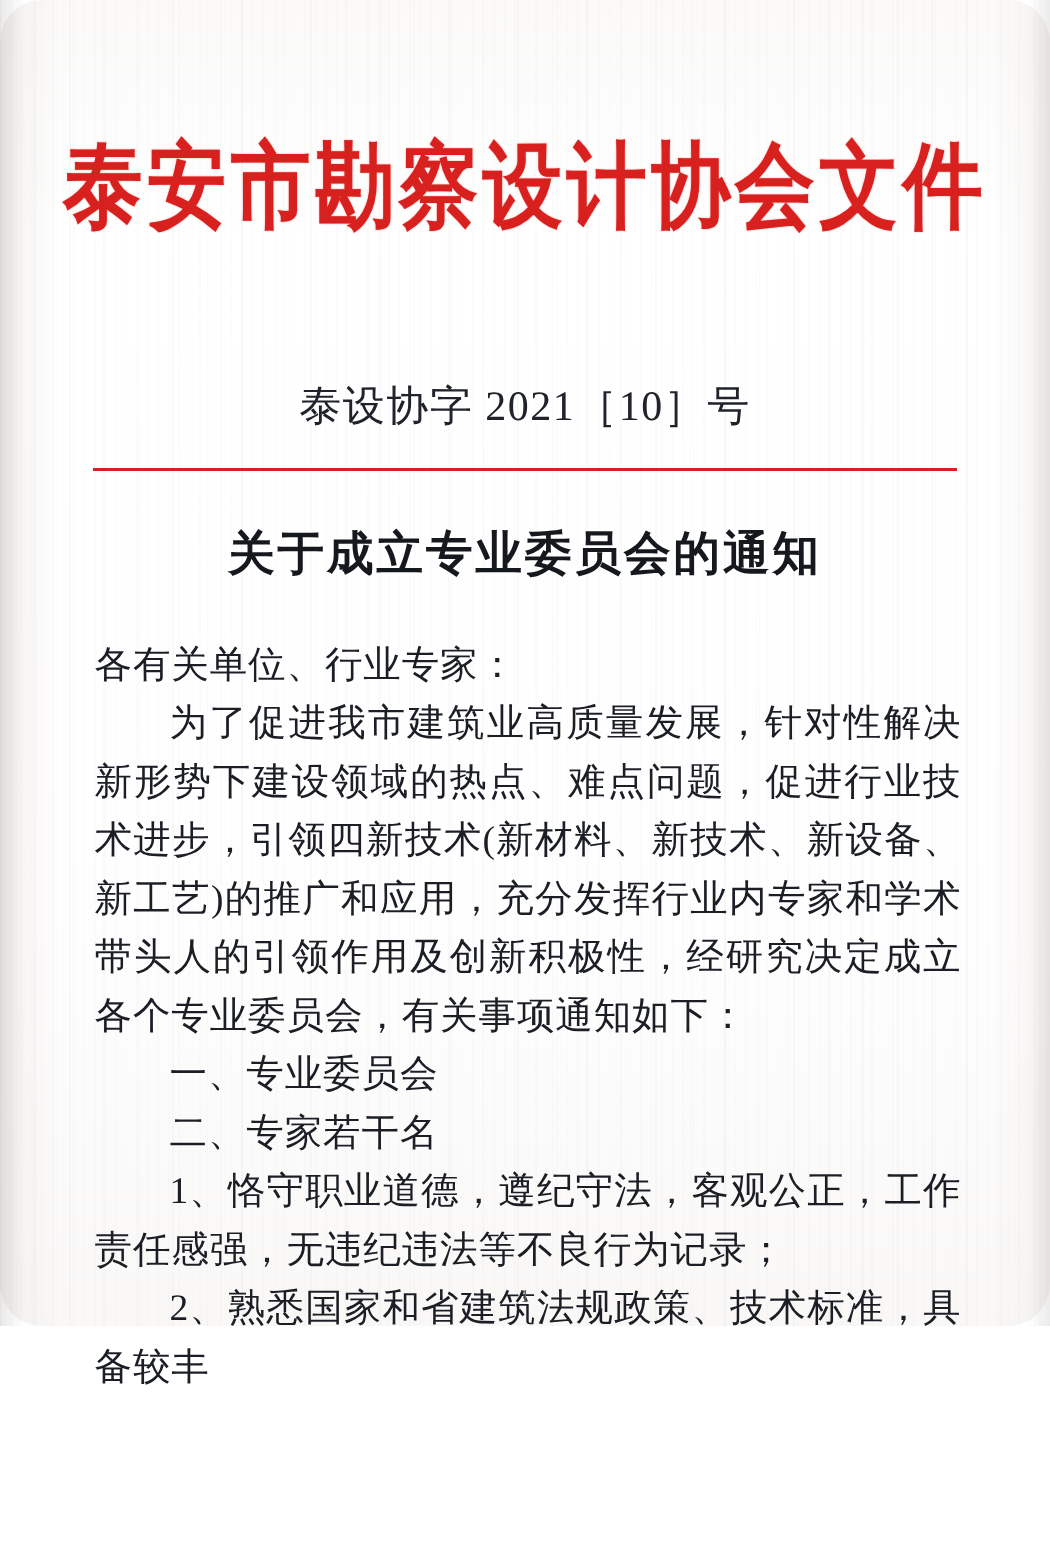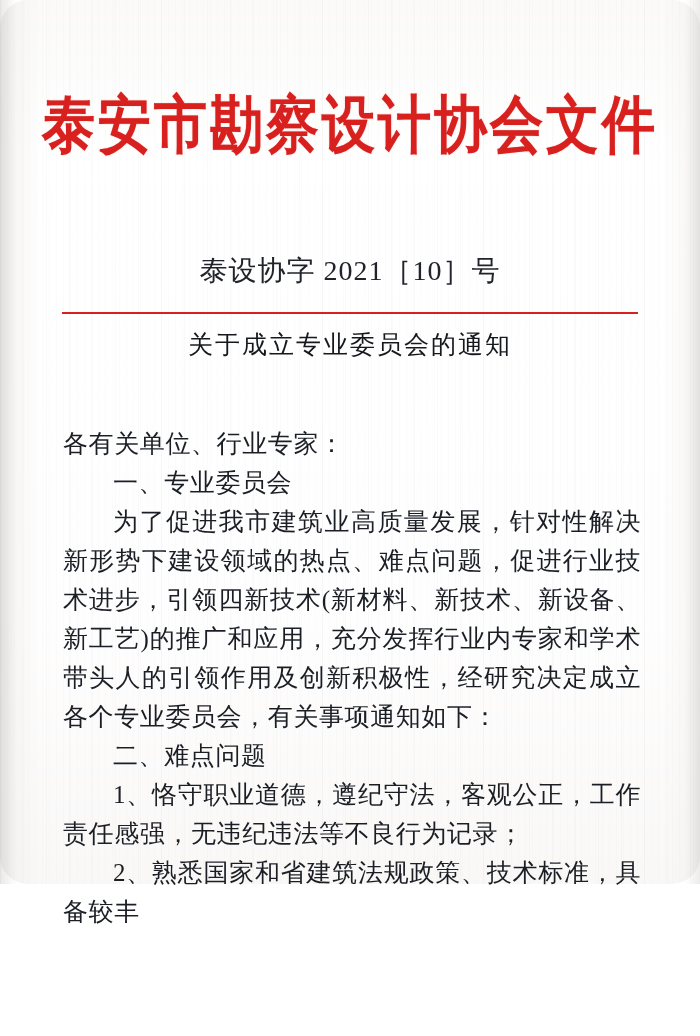--- a/index.html
+++ b/index.html
@@ -61,27 +61,27 @@
   .red-rule {
     position: absolute;
     top: 312px;
     left: 62px;
     width: 576px;
     height: 2px;
     background: #d8211e;
   }
   .doc-title {
     position: absolute;
-    top: 328px;
+    top: 348px;
     left: 0;
     right: 0;
     text-align: center;
     color: #15181d;
-    font-size: 25px;
-    font-weight: normal;
+    font-size: 31px;
+    font-weight: bold;
     letter-spacing: 2px;
   }
   .body-text {
     position: absolute;
     top: 424px;
     left: 63px;
     width: 578px;
     color: #1b1f25;
     font-size: 25px;
     line-height: 39px;
@@ -127,21 +127,21 @@
   <div class="header-title">泰安市勘察设计协会文件</div>
 
   <div class="doc-number">泰设协字 2021［10］号</div>
 
   <div class="red-rule"></div>
 
   <div class="doc-title">关于成立专业委员会的通知</div>
 
   <div class="body-text">
     <p>各有关单位、行业专家：</p>
+    <p class="indent">为了促进我市建筑业高质量发展，针对性解决新形势下建设领域的热点、难点问题，促进行业技术进步，引领四新技术(新材料、新技术、新设备、新工艺)的推广和应用，充分发挥行业内专家和学术带头人的引领作用及创新积极性，经研究决定成立各个专业委员会，有关事项通知如下：</p>
     <p class="indent">一、专业委员会</p>
-    <p class="indent">为了促进我市建筑业高质量发展，针对性解决新形势下建设领域的热点、难点问题，促进行业技术进步，引领四新技术(新材料、新技术、新设备、新工艺)的推广和应用，充分发挥行业内专家和学术带头人的引领作用及创新积极性，经研究决定成立各个专业委员会，有关事项通知如下：</p>
-    <p class="indent">二、难点问题</p>
+    <p class="indent">二、专家若干名</p>
     <p class="indent">1、恪守职业道德，遵纪守法，客观公正，工作责任感强，无违纪违法等不良行为记录；</p>
     <p class="indent">2、熟悉国家和省建筑法规政策、技术标准，具备较丰</p>
   </div>
 
   <div class="page-number">1</div>
 </div>
 
 </body></html>

